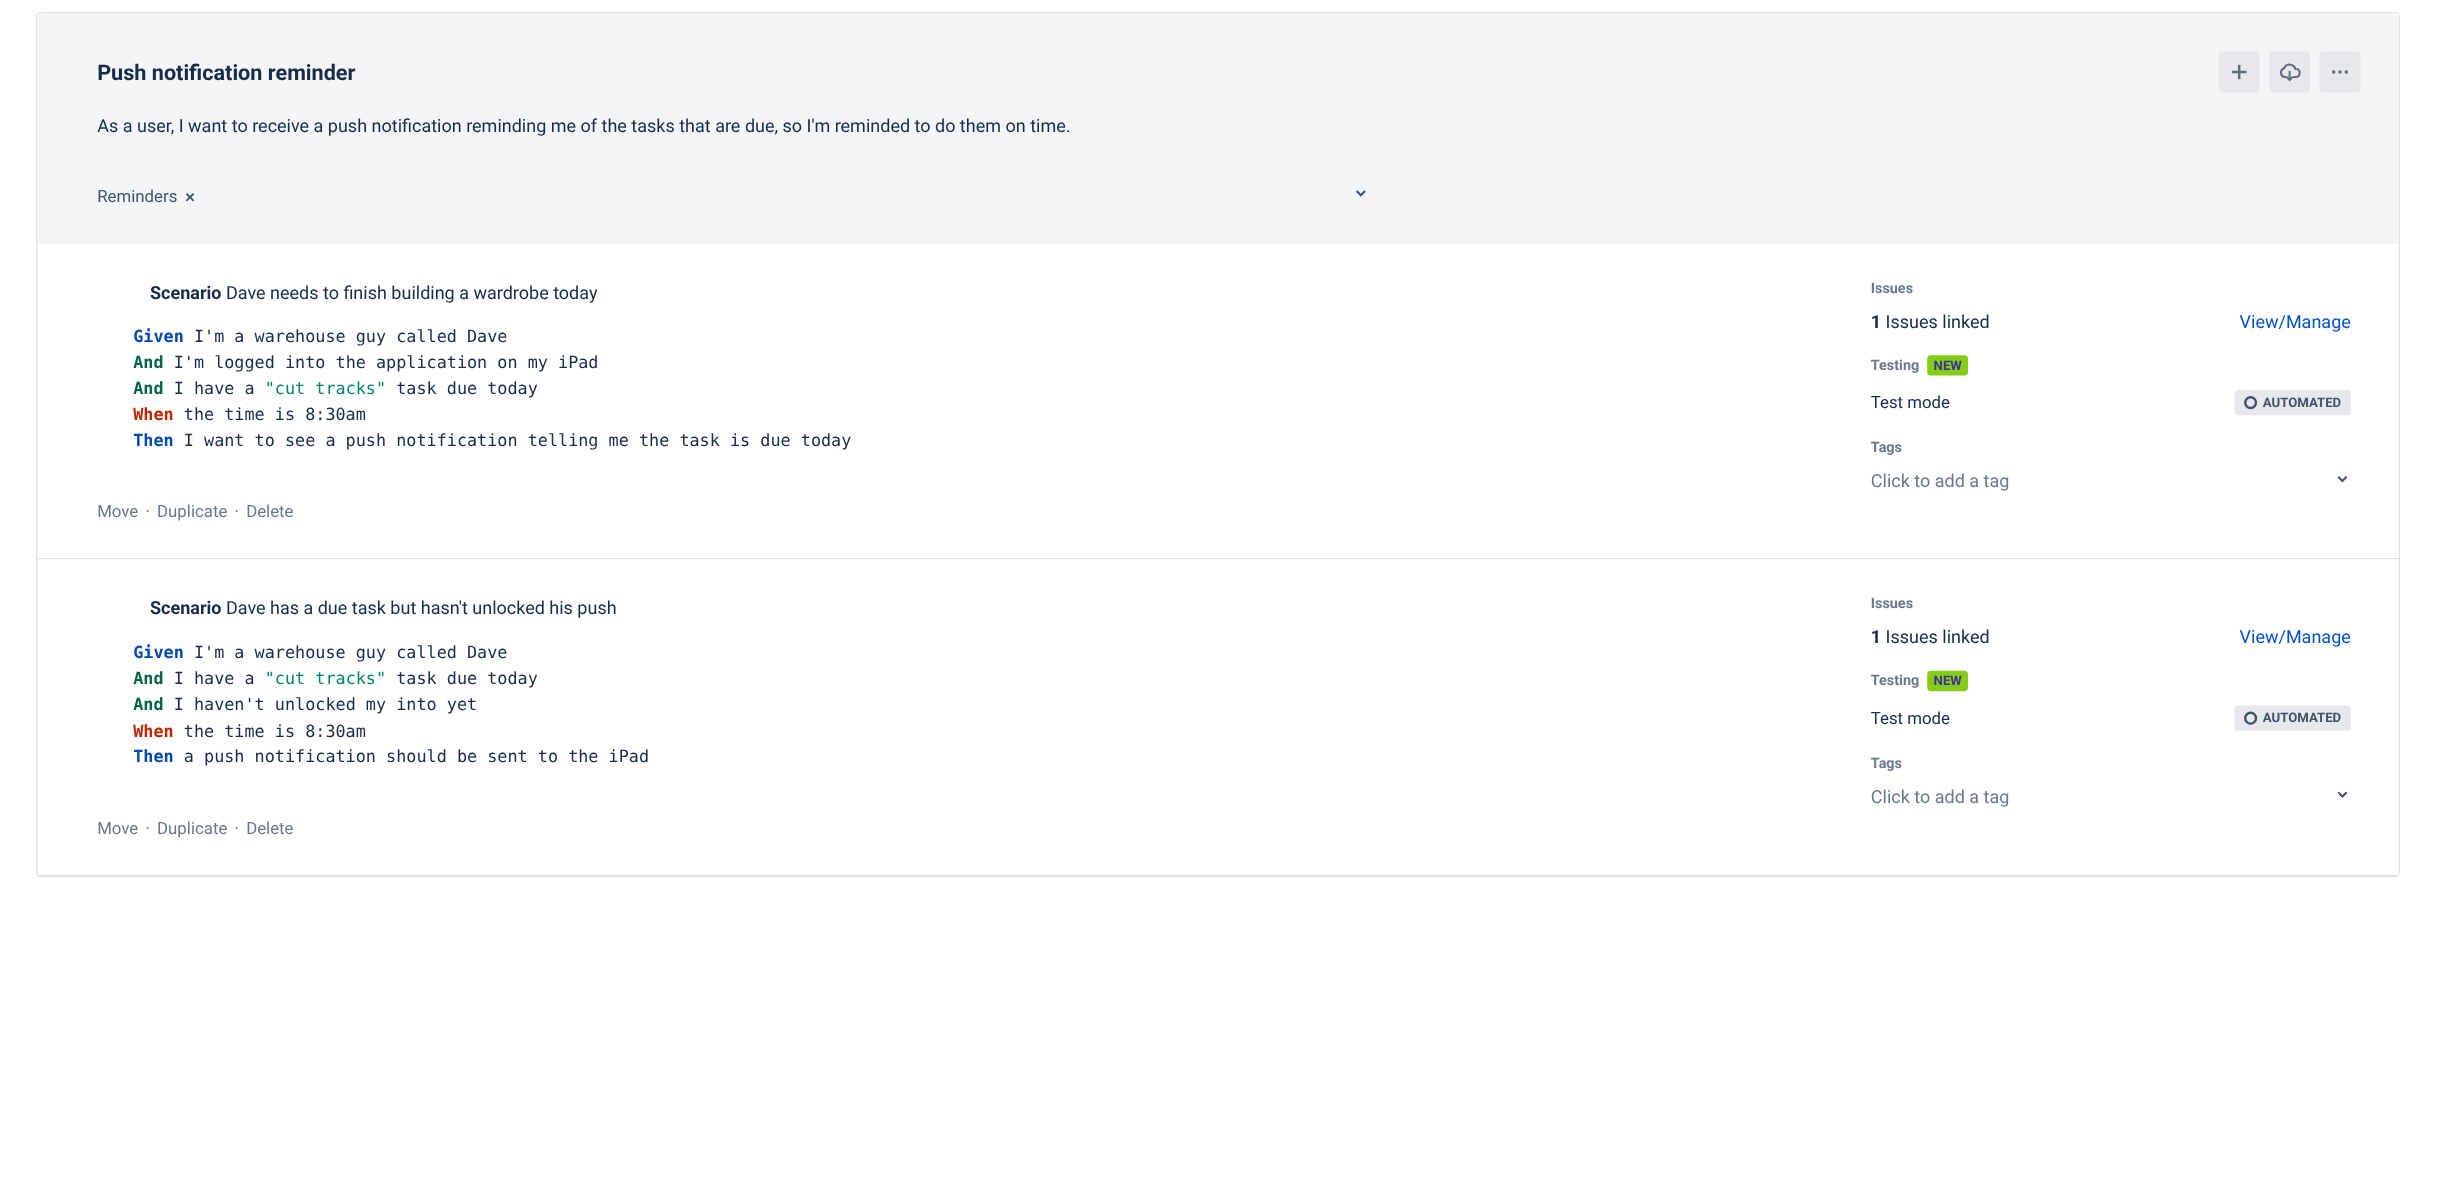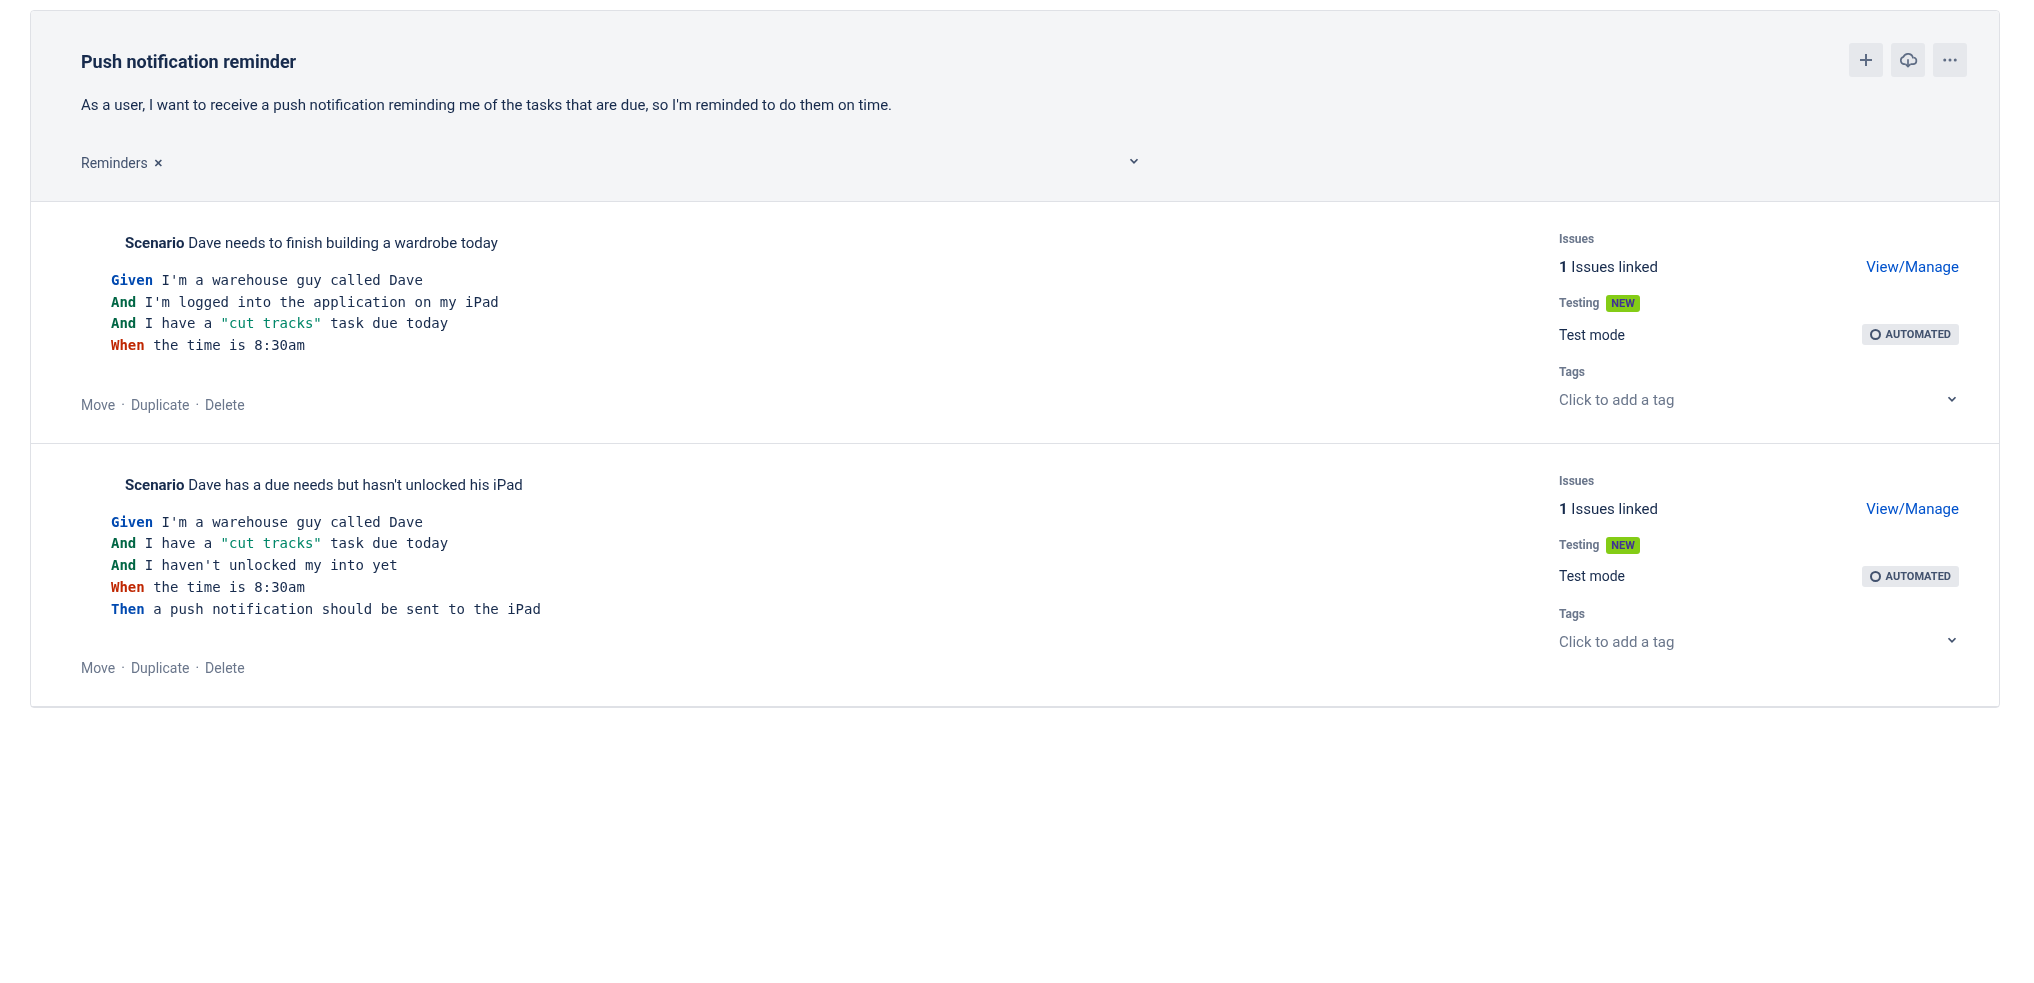--- a/index.html
+++ b/index.html
@@ -246,20 +246,21 @@
     <div class="scenario-left">
       <div class="scenario-title">
         <span class="label">Scenario</span>
         <span class="text">Dave needs to finish building a wardrobe today</span>
       </div>
       <div class="gherkin">
               <div><span class="kw-given">Given</span> <span>I'm a warehouse guy called Dave</span></div>
               <div><span class="kw-and">And</span> <span>I'm logged into the application on my iPad</span></div>
               <div><span class="kw-and">And</span> <span>I have a <span class="str">"cut tracks"</span> task due today</span></div>
               <div><span class="kw-when">When</span> <span>the time is 8:30am</span></div>
+              <div><span class="kw-then">Then</span> <span>I want to see a push notification telling me the task is due today</span></div>
             </div>
       <div class="actions">
         <span class="act">Move</span><span class="dot">·</span><span class="act">Duplicate</span><span class="dot">·</span><span class="act">Delete</span>
       </div>
     </div>
     <div class="scenario-right">
       <div class="section-h">Issues</div>
       <div class="issues-row">
         <span><span class="count">1</span> Issues linked</span>
         <span class="link">View/Manage</span>
@@ -275,21 +276,21 @@
         <span class="chev"><svg width="14" height="14" viewBox="0 0 24 24" fill="none" stroke="currentColor" stroke-width="3">
                   <polyline points="6 9 12 15 18 9"></polyline>
                 </svg></span>
       </div>
     </div>
   </div>
   <div class="scenario">
     <div class="scenario-left">
       <div class="scenario-title">
         <span class="label">Scenario</span>
-        <span class="text">Dave has a due needs but hasn't unlocked his iPad</span>
+        <span class="text">Dave has a due task but hasn't unlocked his push</span>
       </div>
       <div class="gherkin">
               <div><span class="kw-given">Given</span> <span>I'm a warehouse guy called Dave</span></div>
               <div><span class="kw-and">And</span> <span>I have a <span class="str">"cut tracks"</span> task due today</span></div>
               <div><span class="kw-and">And</span> <span>I haven't unlocked my into yet</span></div>
               <div><span class="kw-when">When</span> <span>the time is 8:30am</span></div>
               <div><span class="kw-then">Then</span> <span>a push notification should be sent to the iPad</span></div>
             </div>
       <div class="actions">
         <span class="act">Move</span><span class="dot">·</span><span class="act">Duplicate</span><span class="dot">·</span><span class="act">Delete</span>

